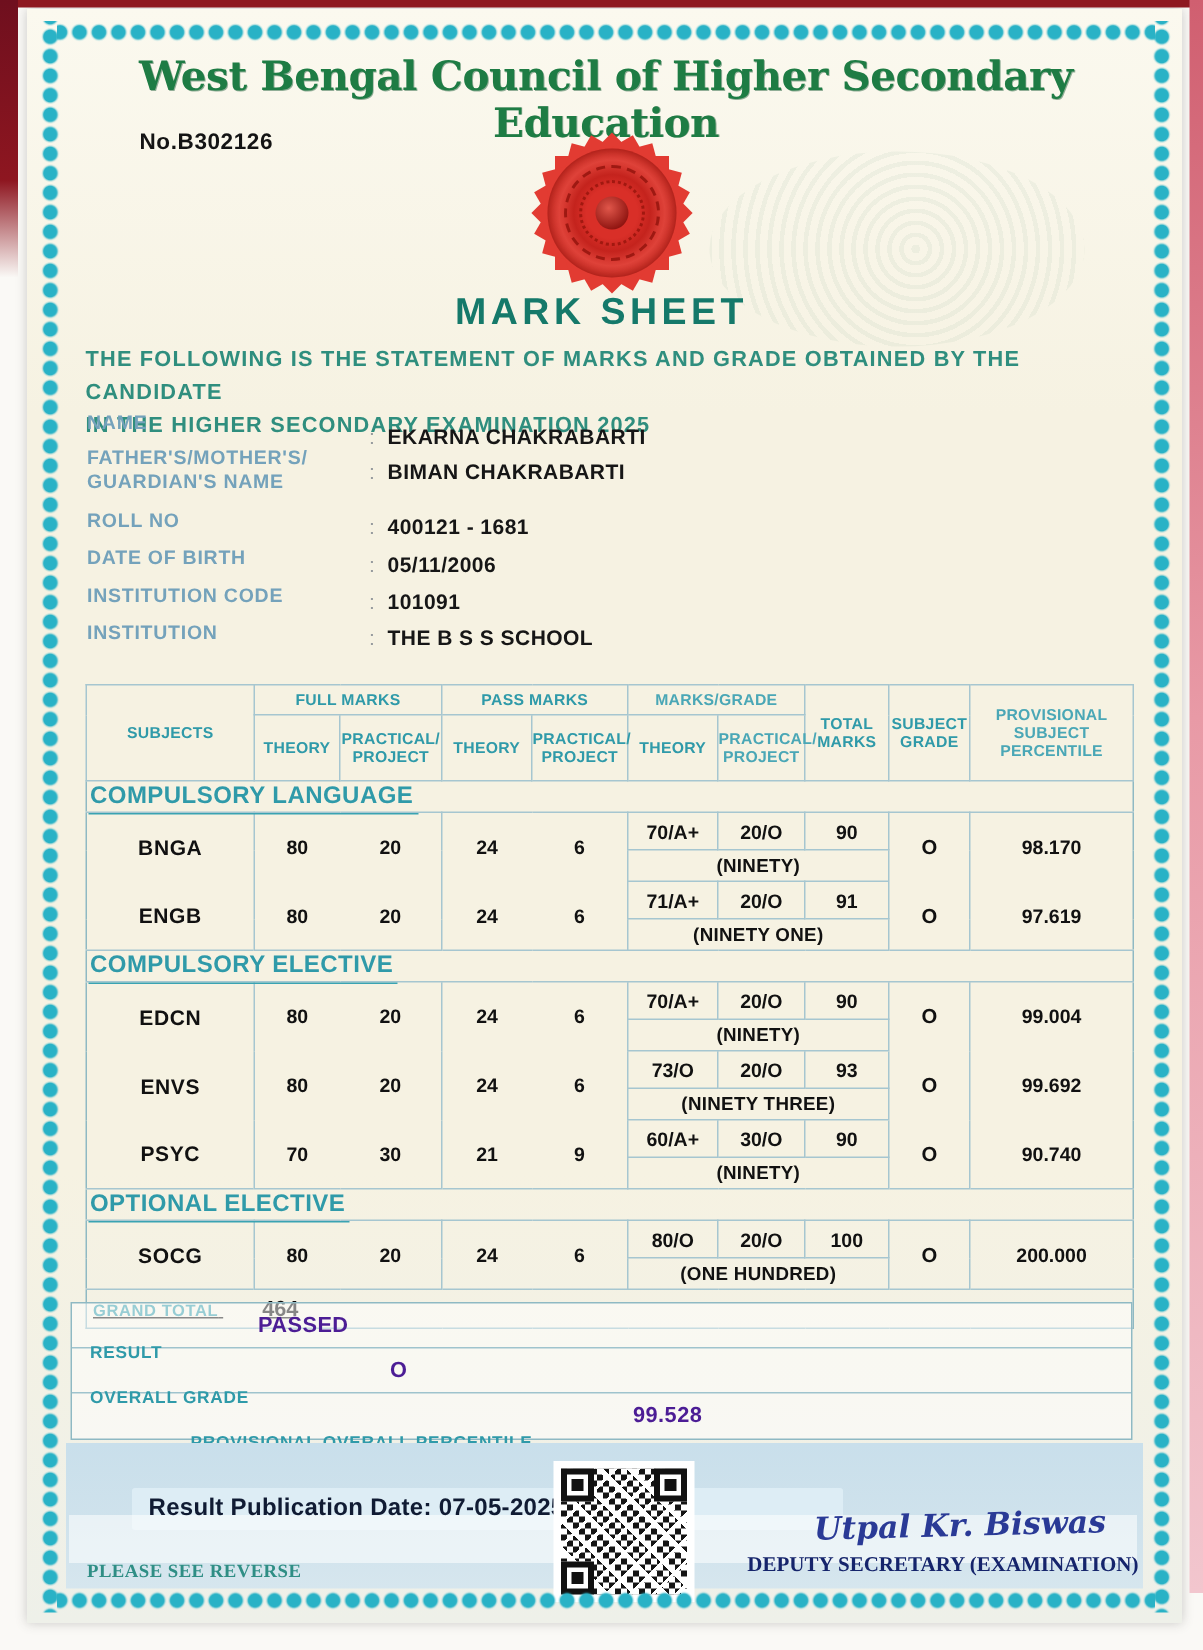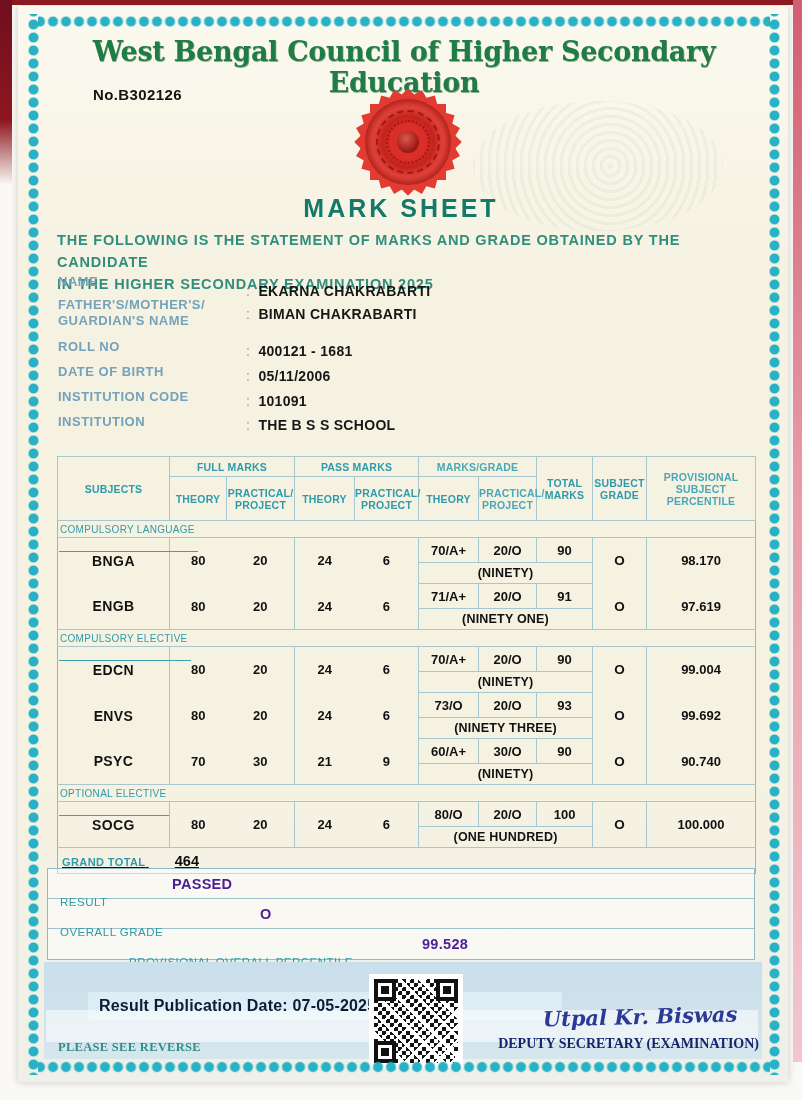--- a/index.html
+++ b/index.html
@@ -69,41 +69,41 @@
 
   
   .marks{position:absolute;left:57px;top:456px;}
   table{border-collapse:collapse;table-layout:fixed;width:698px;border:1.5px solid #8fb9c3;}
   td{font-size:12px;text-align:center;vertical-align:middle;color:#111;}
   .hd td{border:1px solid var(--bc);color:var(--teal);font-weight:bold;font-size:10.5px;line-height:12px;letter-spacing:.2px;}
   .hd .lite{color:#4aa7b6;}
   .h1{height:20px;} .h2{height:44px;}
   .r-sec td{border-top:1px solid var(--bc);border-bottom:1px solid var(--bc);height:16px;
     text-align:left;padding:1px 0 1px 1px;}
-  .r-sec span{color:var(--teal);font-weight:normal;font-size:10px;letter-spacing:.3px;
-    border-bottom:1.5px solid #3aa3b2;padding:0 3px 16px 1px;}
+  .r-sec span{color:var(--teal);font-weight:bold;font-size:16px;letter-spacing:.3px;
+    border-bottom:1.5px solid #3aa3b2;padding:0 3px 3px 1px;}
   .r-m{height:25px;} .r-w{height:21px;}
   .r-m td,.r-w td{border:none;}
   td.bl{border-left:1px solid var(--bc);}
   td.blr{border-left:1px solid var(--bc);border-right:1px solid var(--bc);}
   td.ball{border:1px solid var(--bc);}
   .subj{font-size:14px;font-weight:bold;letter-spacing:.4px;}
   .num{font-size:13px;font-weight:bold;}
   .words{font-size:12.5px;font-weight:600;letter-spacing:.2px;}
   .grade{font-size:13.5px;font-weight:bold;}
   .pct{font-size:13px;font-weight:600;}
   .r-g td{border-top:1px solid var(--bc);height:26px;text-align:left;padding-left:4px;text-decoration:underline;}
   .gt-label{color:var(--teal);font-weight:bold;font-size:11px;letter-spacing:.4px;}
   .gt-val{color:#0c0c0c;font-weight:bold;font-size:14.5px;margin-left:26px;}
 
   
   .summary{position:absolute;left:47px;top:868px;width:708px;border:1.5px solid #8fb9c3;background:rgba(255,255,255,.5);}
   .sum-row{height:30px;display:flex;align-items:center;padding-left:12px;border-bottom:1px solid #9fc3cd;}
   .sum-row:last-child{border-bottom:none;text-align:center;}
-  .sum-label{color:var(--teal);font-weight:normal;font-size:11.5px;letter-spacing:.5px;margin-top:36px;}
+  .sum-label{color:var(--teal);font-weight:bold;font-size:11.5px;letter-spacing:.5px;margin-top:36px;}
   .w1{width:112px;} .w2{width:200px;} .w3{width:362px;}
   .sum-val{color:#4c1d95;font-weight:bold;font-size:14.5px;letter-spacing:.3px;}
 
   
   .band{position:absolute;left:44px;right:40px;top:962px;height:97px;
     background:linear-gradient(180deg,#c9dfeb,#cfe2ec 55%,#d6e6ee);}
   .band-hl{position:absolute;left:88px;top:992px;width:474px;height:28px;background:#dfeef6;opacity:.9;border-radius:2px;}
   .band-hl2{position:absolute;left:46px;top:1010px;right:44px;height:32px;background:rgba(251,253,254,.6);}
   .pub{position:absolute;left:99px;top:997px;font-size:16px;font-weight:bold;color:#101b33;letter-spacing:.2px;z-index:2;}
   .reverse{position:absolute;left:58px;top:1040px;font-family:"Liberation Serif",serif;
@@ -313,21 +313,21 @@
   <tr class="r-m">
     <td rowspan="2" class="subj">SOCG</td>
     <td rowspan="2" class="num bl">80</td>
     <td rowspan="2" class="num">20</td>
     <td rowspan="2" class="num bl">24</td>
     <td rowspan="2" class="num">6</td>
     <td class="num ball">80/O</td>
     <td class="num ball">20/O</td>
     <td class="num ball">100</td>
     <td rowspan="2" class="grade blr">O</td>
-    <td rowspan="2" class="pct bl">100.000</td>
+    <td rowspan="2" class="pct bl">200.000</td>
   </tr>
   <tr class="r-w">
           <td colspan="3" class="words ball">(ONE HUNDRED)</td>
         </tr>
 
   <tr class="r-g">
     <td colspan="10">
       <span class="gt-label">GRAND TOTAL</span>
       <span class="gt-val">464</span>
     </td>

